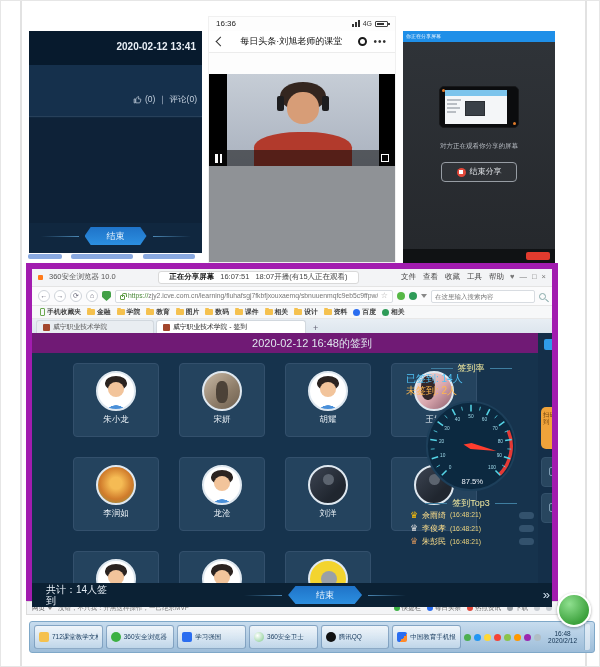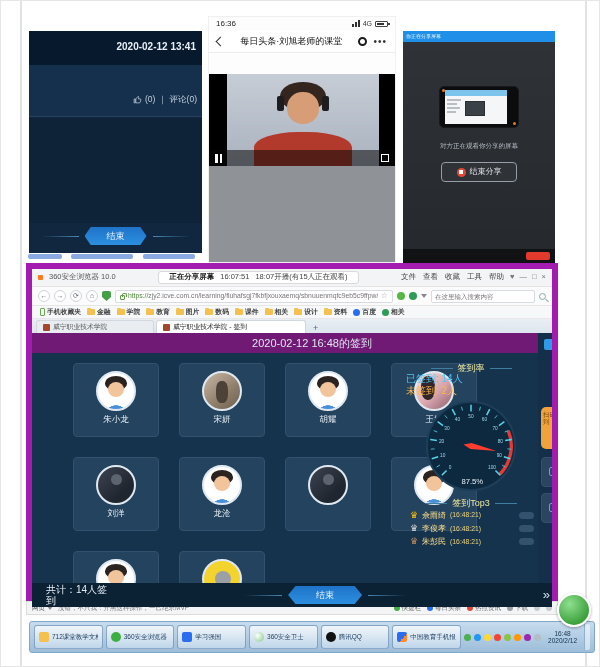--- a/index.html
+++ b/index.html
@@ -386,26 +386,30 @@
           </div>
         <div class="card">
             <span class="avatar" data-avatar="boy"></span>
             <span class="sname">胡耀</span>
           </div>
         <div class="card">
             <span class="avatar" data-avatar="photo-pink"></span>
             <span class="sname">王娆</span>
           </div>
         <div class="card">
+            <span class="avatar" data-avatar="photo-food"></span>
+            <span class="sname">李润如</span>
+          </div>
+        <div class="card">
+            <span class="avatar" data-avatar="boy"></span>
+            <span class="sname">龙沧</span>
+          </div>
+        <div class="card">
             <span class="avatar" data-avatar="photo-dark"></span>
             <span class="sname">刘洋</span>
-          </div>
-        <div class="card">
-            <span class="avatar" data-avatar="boy"></span>
-            <span class="sname">龙沧</span>
           </div>
         <div class="card">
             <span class="avatar" data-avatar="photo-dark"></span>
             <span class="sname"></span>
           </div>
         <div class="card">
             <span class="avatar" data-avatar="boy"></span>
             <span class="sname"></span>
           </div>
         <div class="card">

